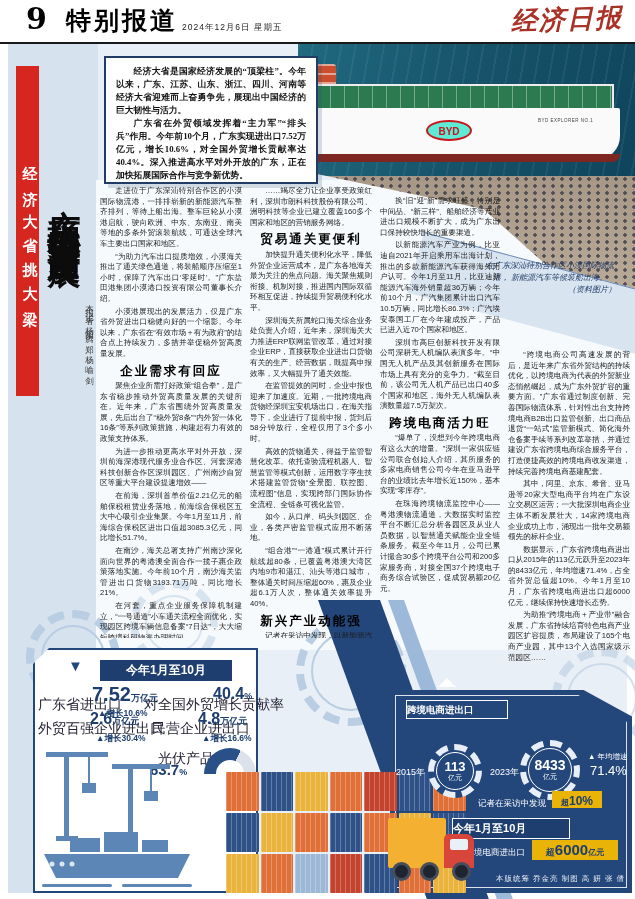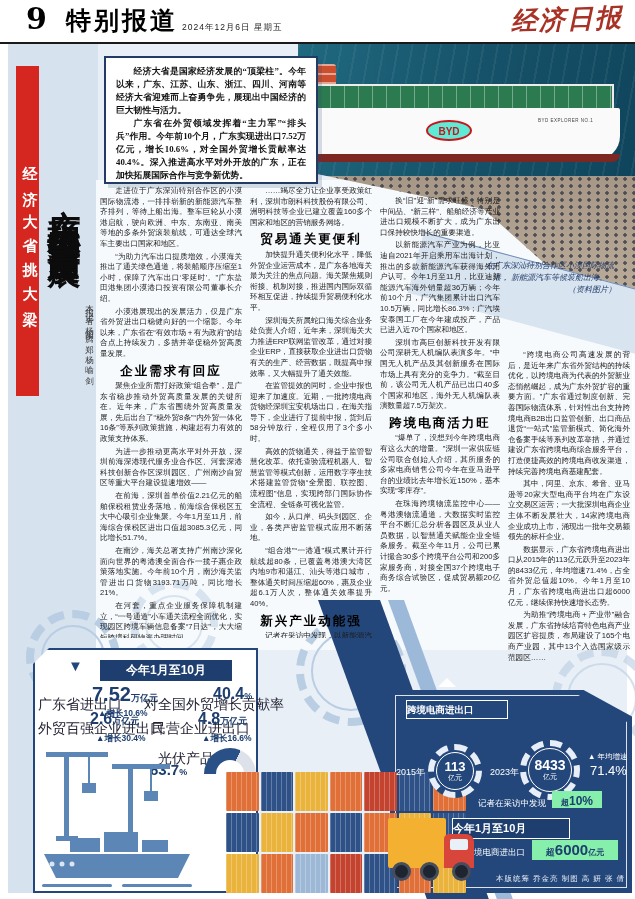--- a/index.html
+++ b/index.html
@@ -83,21 +83,21 @@
   .panel-right{left:390px;top:690px;width:242px;height:203px;background:#24477b;z-index:6;
                clip-path:polygon(0 0,80% 0,100% 13%,100% 100%,0 100%)}
   .panel-right::before{content:"";position:absolute;inset:5px;border:1.5px solid rgba(255,255,255,.85);
                clip-path:polygon(0 0,79% 0,100% 14%,100% 100%,0 100%)}
   .wbox{border:1.5px solid #fff;color:#fff;font-weight:700;text-align:left;z-index:7}
   .gcirc{border-radius:50%;border:6px dashed #e8eef7;background:#24477b;display:flex;flex-direction:column;
          align-items:center;justify-content:center;color:#fff;z-index:7;box-sizing:border-box}
   .gcirc::before{content:"";position:absolute;inset:2px;border-radius:50%;border:1.5px solid #fff}
   .gcirc .n{font-weight:900;line-height:1}.gcirc .u{font-size:7px}
   .wtext{color:#fff;z-index:7}
-  .vbox{background:#86efac;color:#1d3e6e;text-align:center;z-index:7;font-weight:900}
+  .vbox{background:#eab308;color:#1d3e6e;text-align:center;z-index:7;font-weight:900}
   .credit{left:430px;top:874px;width:195px;font-size:7.5px;color:#e8eef5;text-align:right;letter-spacing:1px;z-index:8}
   .chev-up{left:438px;top:678px;width:0;height:0;border-left:9px solid transparent;border-right:9px solid transparent;
            border-bottom:9px solid #fff;z-index:5}
 </style>
 </head>
 <body>
 
 <div class="page">
 
   <div class="abs content-bg"></div>

